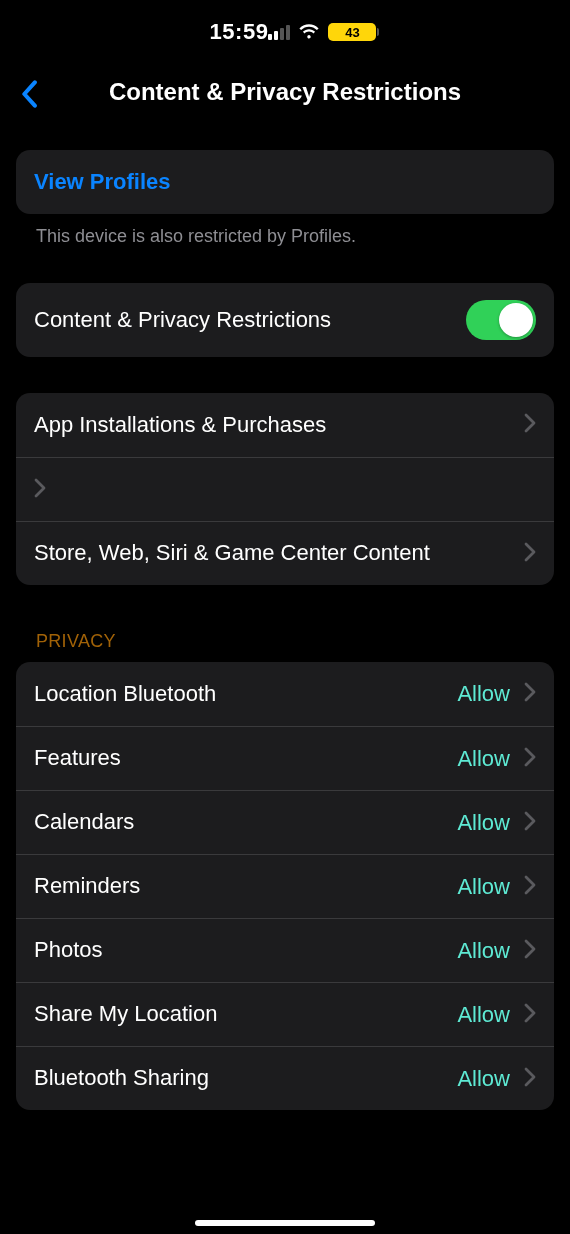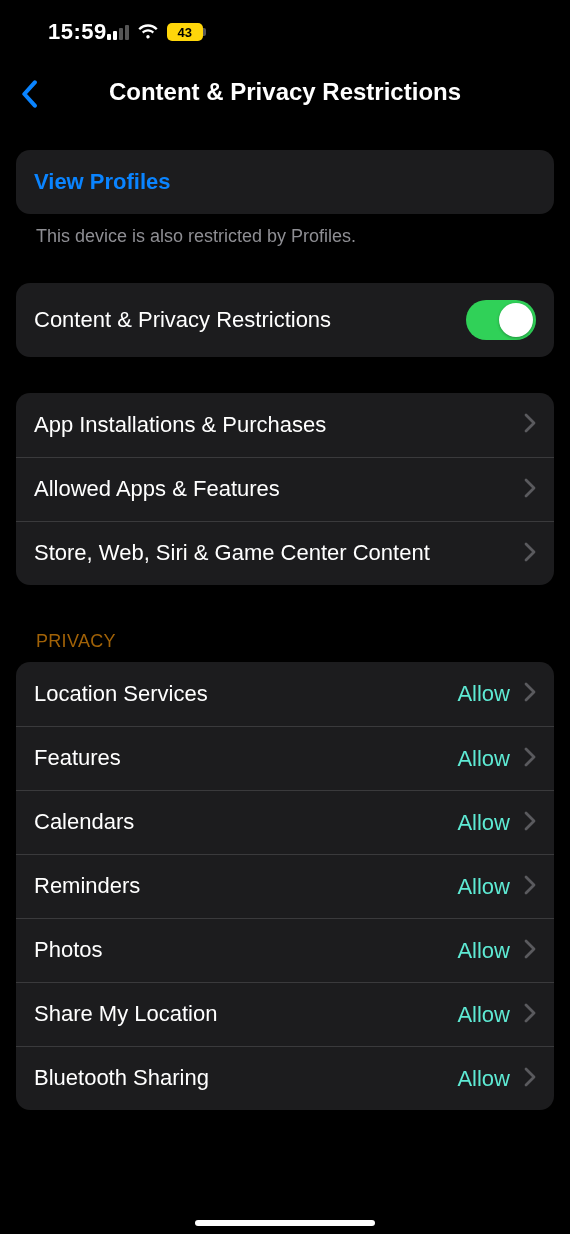--- a/index.html
+++ b/index.html
@@ -8,38 +8,38 @@
       height: 1234px;
       background: #000;
       font-family: -apple-system, BlinkMacSystemFont, "Segoe UI", Helvetica, Arial, sans-serif;
       color: #fff;
       overflow: hidden;
       position: relative;
     }
     
     .status-bar {
       display: flex;
-      justify-content: flex-start;
+      justify-content: center;
       align-items: center;
       padding: 16px 32px 10px 48px;
       height: 58px;
     }
     .status-time { font-size: 22px; font-weight: 600; letter-spacing: 0.5px; }
     .status-right { display: flex; align-items: center; gap: 8px; }
     .cell-bars { display: flex; align-items: flex-end; gap: 2px; height: 16px; }
     .cell-bars span { width: 4px; background: #555; border-radius: 1px; }
     .cell-bars span.active { background: #fff; }
     .cell-bars span:nth-child(1){height:6px}
     .cell-bars span:nth-child(2){height:9px}
     .cell-bars span:nth-child(3){height:12px}
     .cell-bars span:nth-child(4){height:15px}
     .wifi { width:22px; height:16px; display:flex; align-items:center; justify-content:center; }
     .battery {
       display:flex; align-items:center; justify-content:center;
-      width: 36px; height: 18px;
+      width: 48px; height: 18px;
       background: #ffd60a;
       border-radius: 5px;
       font-size: 13px; font-weight: 600; color:#000;
       position: relative;
     }
     .battery::after{
       content:""; position:absolute; right:-3px; top:5px;
       width:2.5px; height:8px; background:#555; border-radius:0 2px 2px 0;
     }
     
@@ -154,37 +154,36 @@
   </div>
 
   <div class="group">
     <div class="row">
       <span class="row-label">App Installations &amp; Purchases</span>
       <span class="chevron"><svg width="12" height="20" viewBox="0 0 12 20">
             <path d="M2 2l8 8-8 8" stroke="#5a5a5e" stroke-width="2.8" fill="none" stroke-linecap="round" stroke-linejoin="round"></path>
           </svg></span>
     </div>
     <div class="row">
-      <span class="row-label">Allowed Apps &amp; Features</span>
       <span class="chevron"><svg width="12" height="20" viewBox="0 0 12 20">
             <path d="M2 2l8 8-8 8" stroke="#5a5a5e" stroke-width="2.8" fill="none" stroke-linecap="round" stroke-linejoin="round"></path>
           </svg></span>
     </div>
     <div class="row">
       <span class="row-label">Store, Web, Siri &amp; Game Center Content</span>
       <span class="chevron"><svg width="12" height="20" viewBox="0 0 12 20">
             <path d="M2 2l8 8-8 8" stroke="#5a5a5e" stroke-width="2.8" fill="none" stroke-linecap="round" stroke-linejoin="round"></path>
           </svg></span>
     </div>
   </div>
 
   <div class="section-header">PRIVACY</div>
   <div class="group">
     <div class="row">
-      <span class="row-label">Location Services</span>
+      <span class="row-label">Location Bluetooth</span>
       <span class="row-detail">Allow</span>
       <span class="chevron"><svg width="12" height="20" viewBox="0 0 12 20">
             <path d="M2 2l8 8-8 8" stroke="#5a5a5e" stroke-width="2.8" fill="none" stroke-linecap="round" stroke-linejoin="round"></path>
           </svg></span>
     </div>
     <div class="row">
       <span class="row-label">Features</span>
       <span class="row-detail">Allow</span>
       <span class="chevron"><svg width="12" height="20" viewBox="0 0 12 20">
             <path d="M2 2l8 8-8 8" stroke="#5a5a5e" stroke-width="2.8" fill="none" stroke-linecap="round" stroke-linejoin="round"></path>

